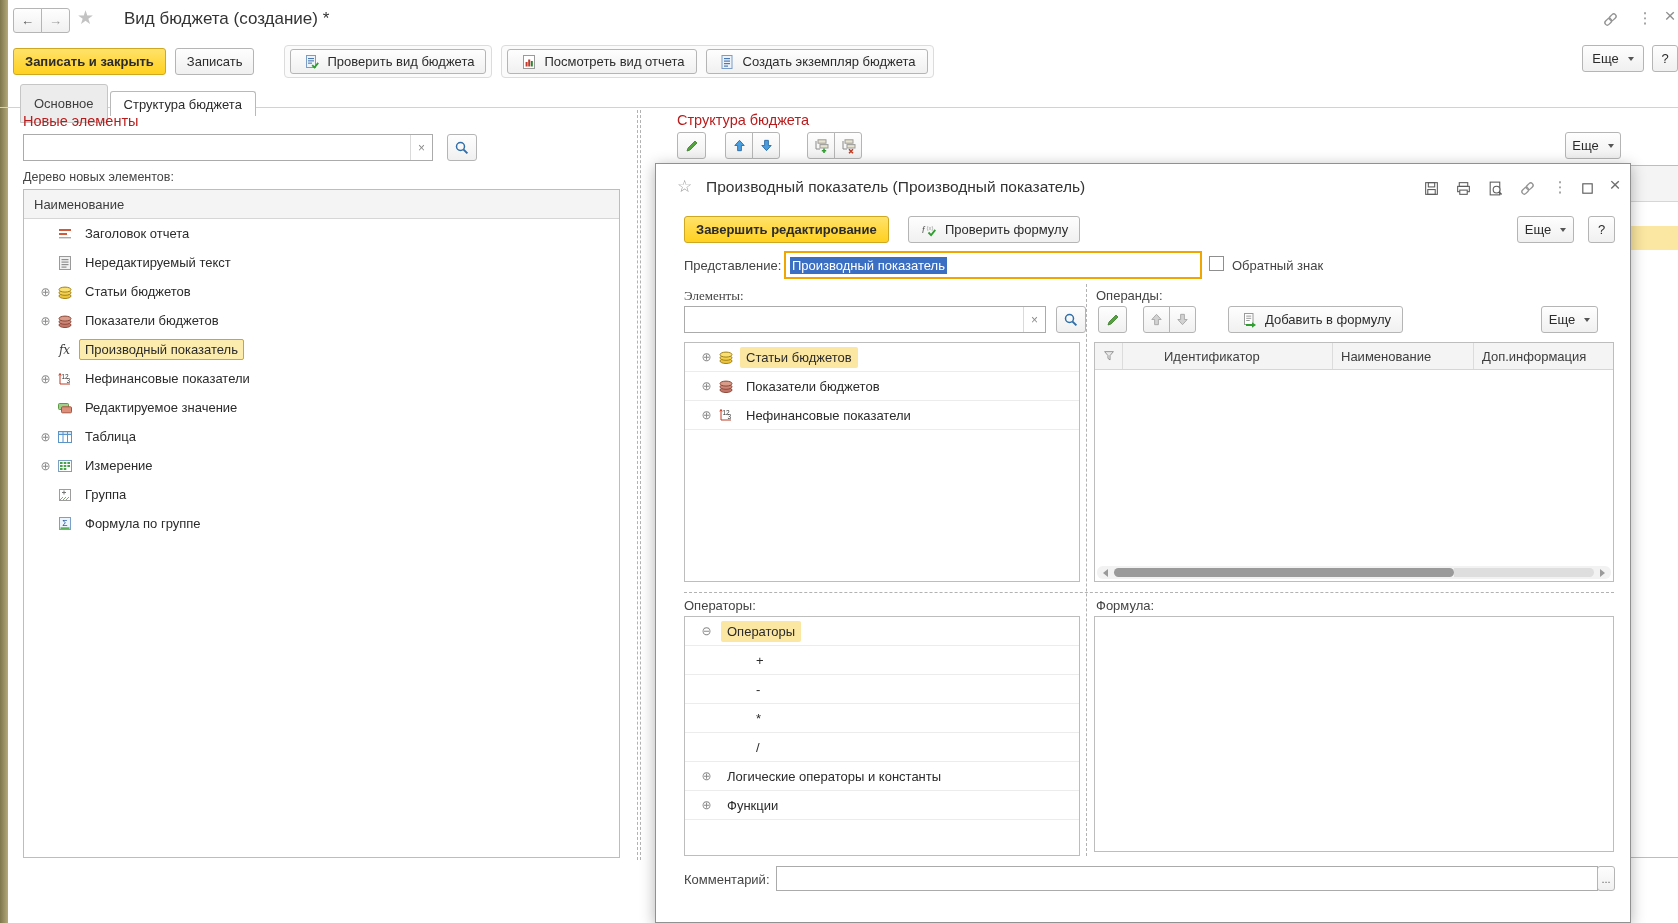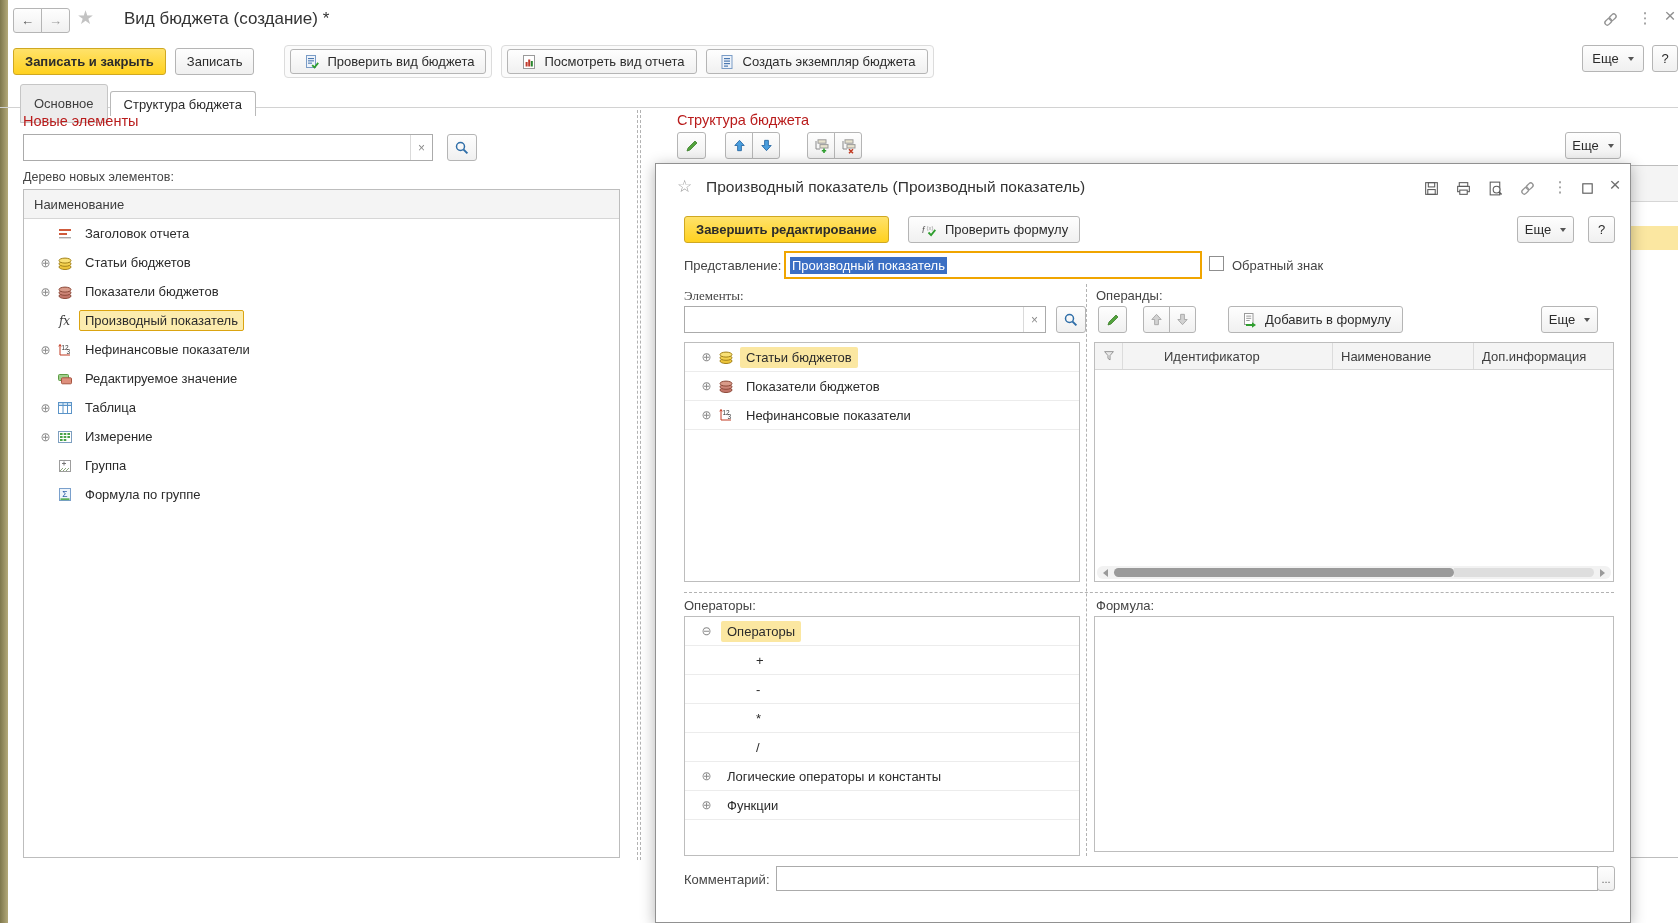--- a/index.html
+++ b/index.html
@@ -169,20 +169,35 @@
       <span class="ticon">
         <svg width="16" height="16" viewBox="0 0 16 16">
             <rect x="2" y="3" width="12" height="2" fill="#cf5b3c"></rect>
             <rect x="2" y="7" width="8" height="2" fill="#cf5b3c"></rect>
             <rect x="2" y="11" width="12" height="1.4" fill="#a9a9a9"></rect>
           </svg>
       </span>
       <span class="tlabel">Заголовок отчета</span>
     </div>
     <div class="trow">
+      <span class="exp"></span>
+      <span class="ticon">
+        <svg width="16" height="16" viewBox="0 0 16 16">
+            <rect x="2.5" y="1.5" width="11" height="13" fill="#f1f1f1" stroke="#9a9a9a"></rect>
+        <g fill="#8f8f8f">
+              <rect x="4.5" y="4" width="7" height="1.2"></rect>
+              <rect x="4.5" y="6.5" width="7" height="1.2"></rect>
+              <rect x="4.5" y="9" width="7" height="1.2"></rect>
+              <rect x="4.5" y="11.5" width="5" height="1.2"></rect>
+            </g>
+          </svg>
+      </span>
+      <span class="tlabel">Нередактируемый текст</span>
+    </div>
+    <div class="trow">
       <span class="exp">⊕</span>
       <span class="ticon">
         <svg width="16" height="16" viewBox="0 0 16 16">
             <ellipse cx="8" cy="12" rx="6" ry="2.5" fill="#edc53a" stroke="#a3821a"></ellipse>
             <ellipse cx="8" cy="8.8" rx="6" ry="2.5" fill="#f3d14f" stroke="#a3821a"></ellipse>
             <ellipse cx="8" cy="5.6" rx="6" ry="2.5" fill="#f9e177" stroke="#a3821a"></ellipse>
           </svg>
       </span>
       <span class="tlabel">Статьи бюджетов</span>
     </div>

